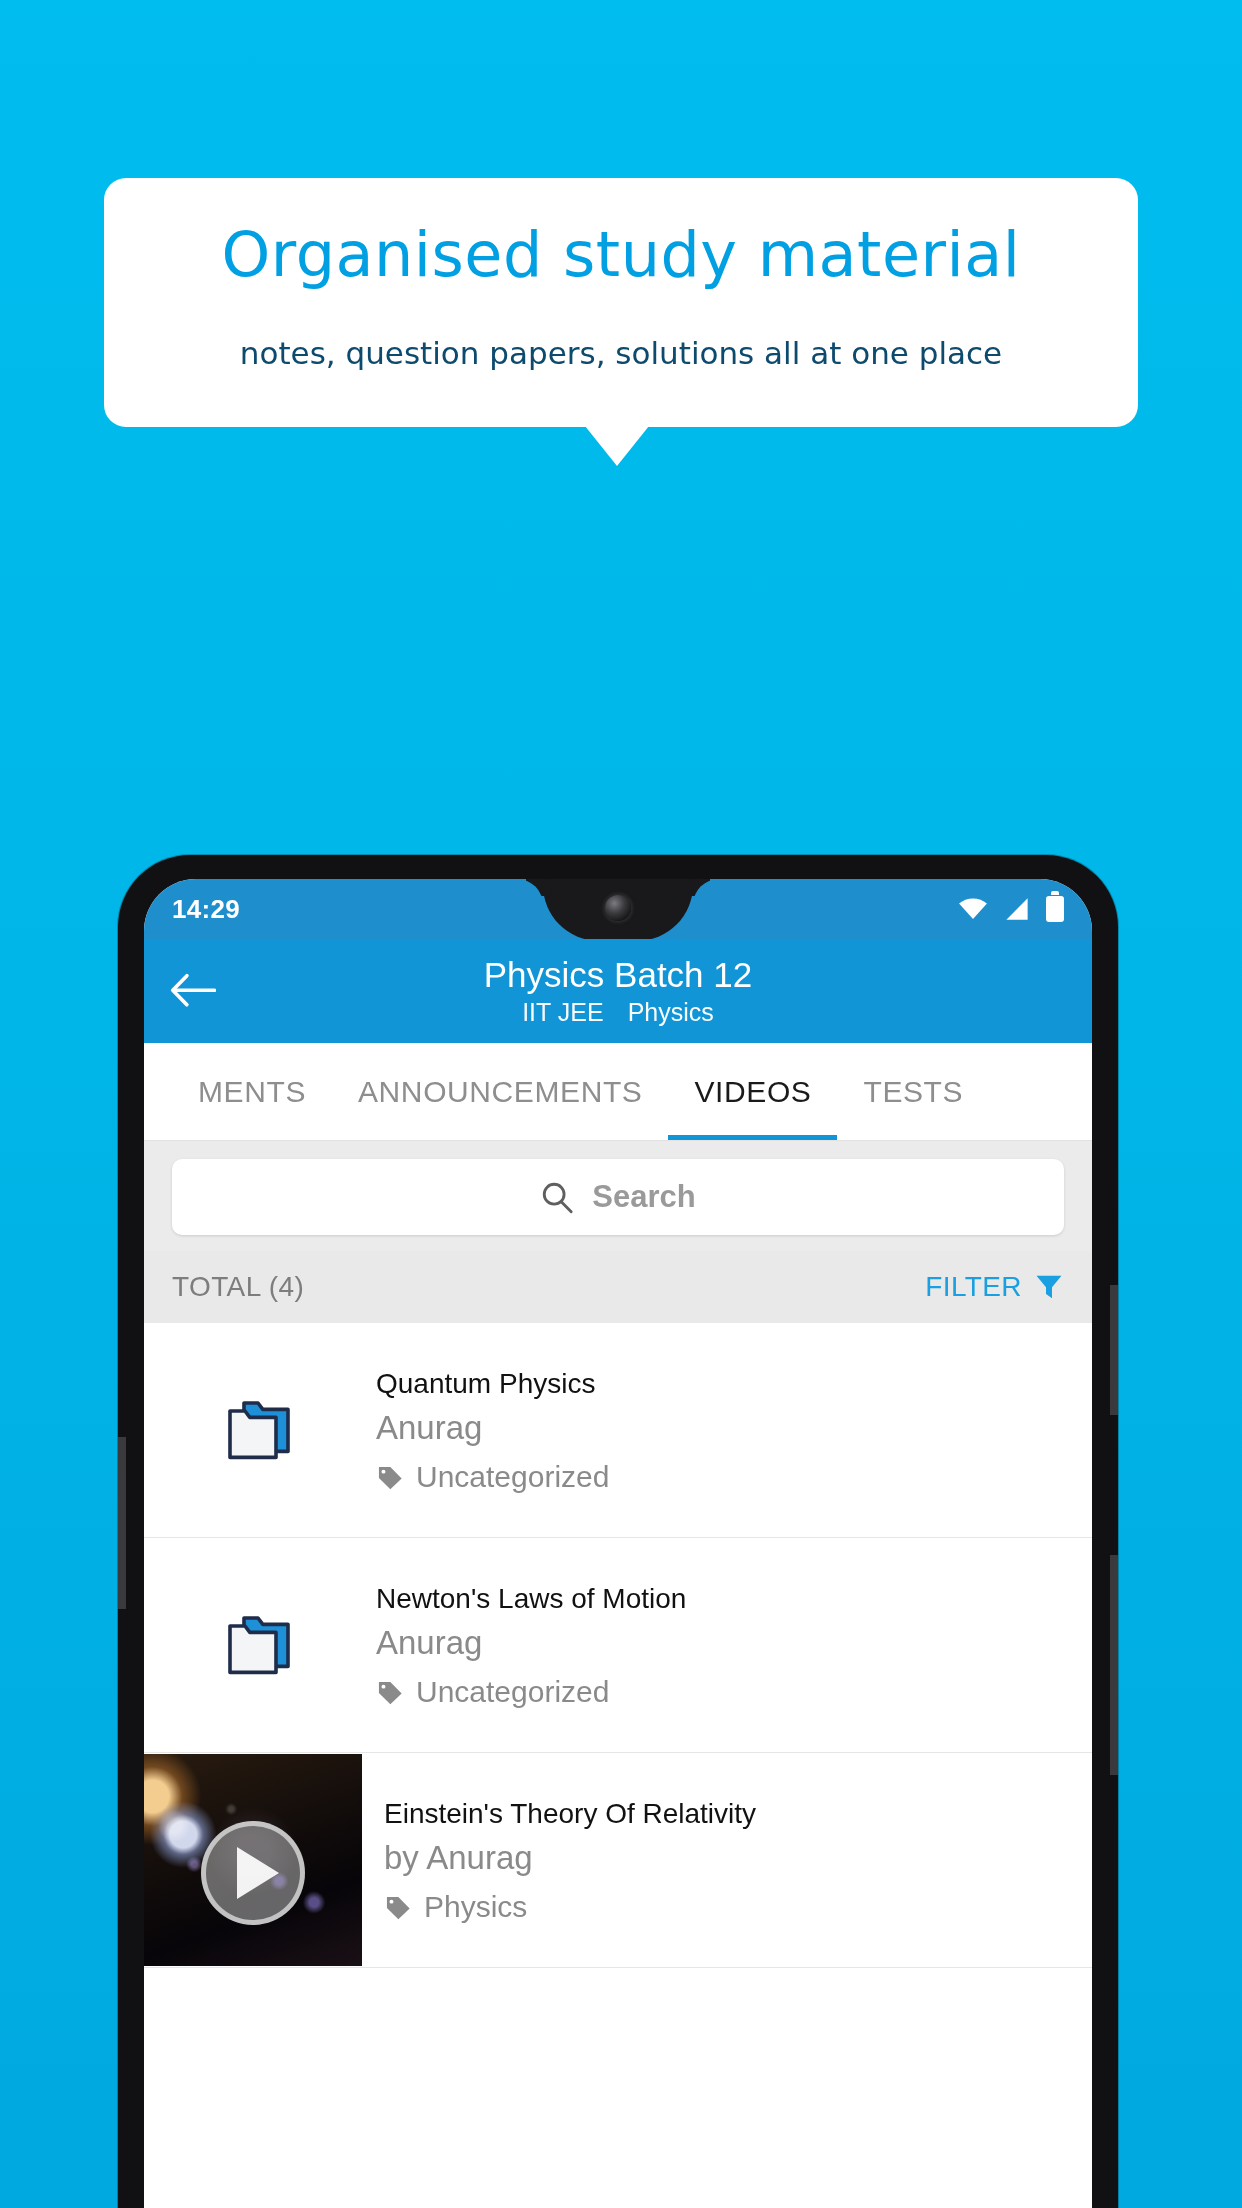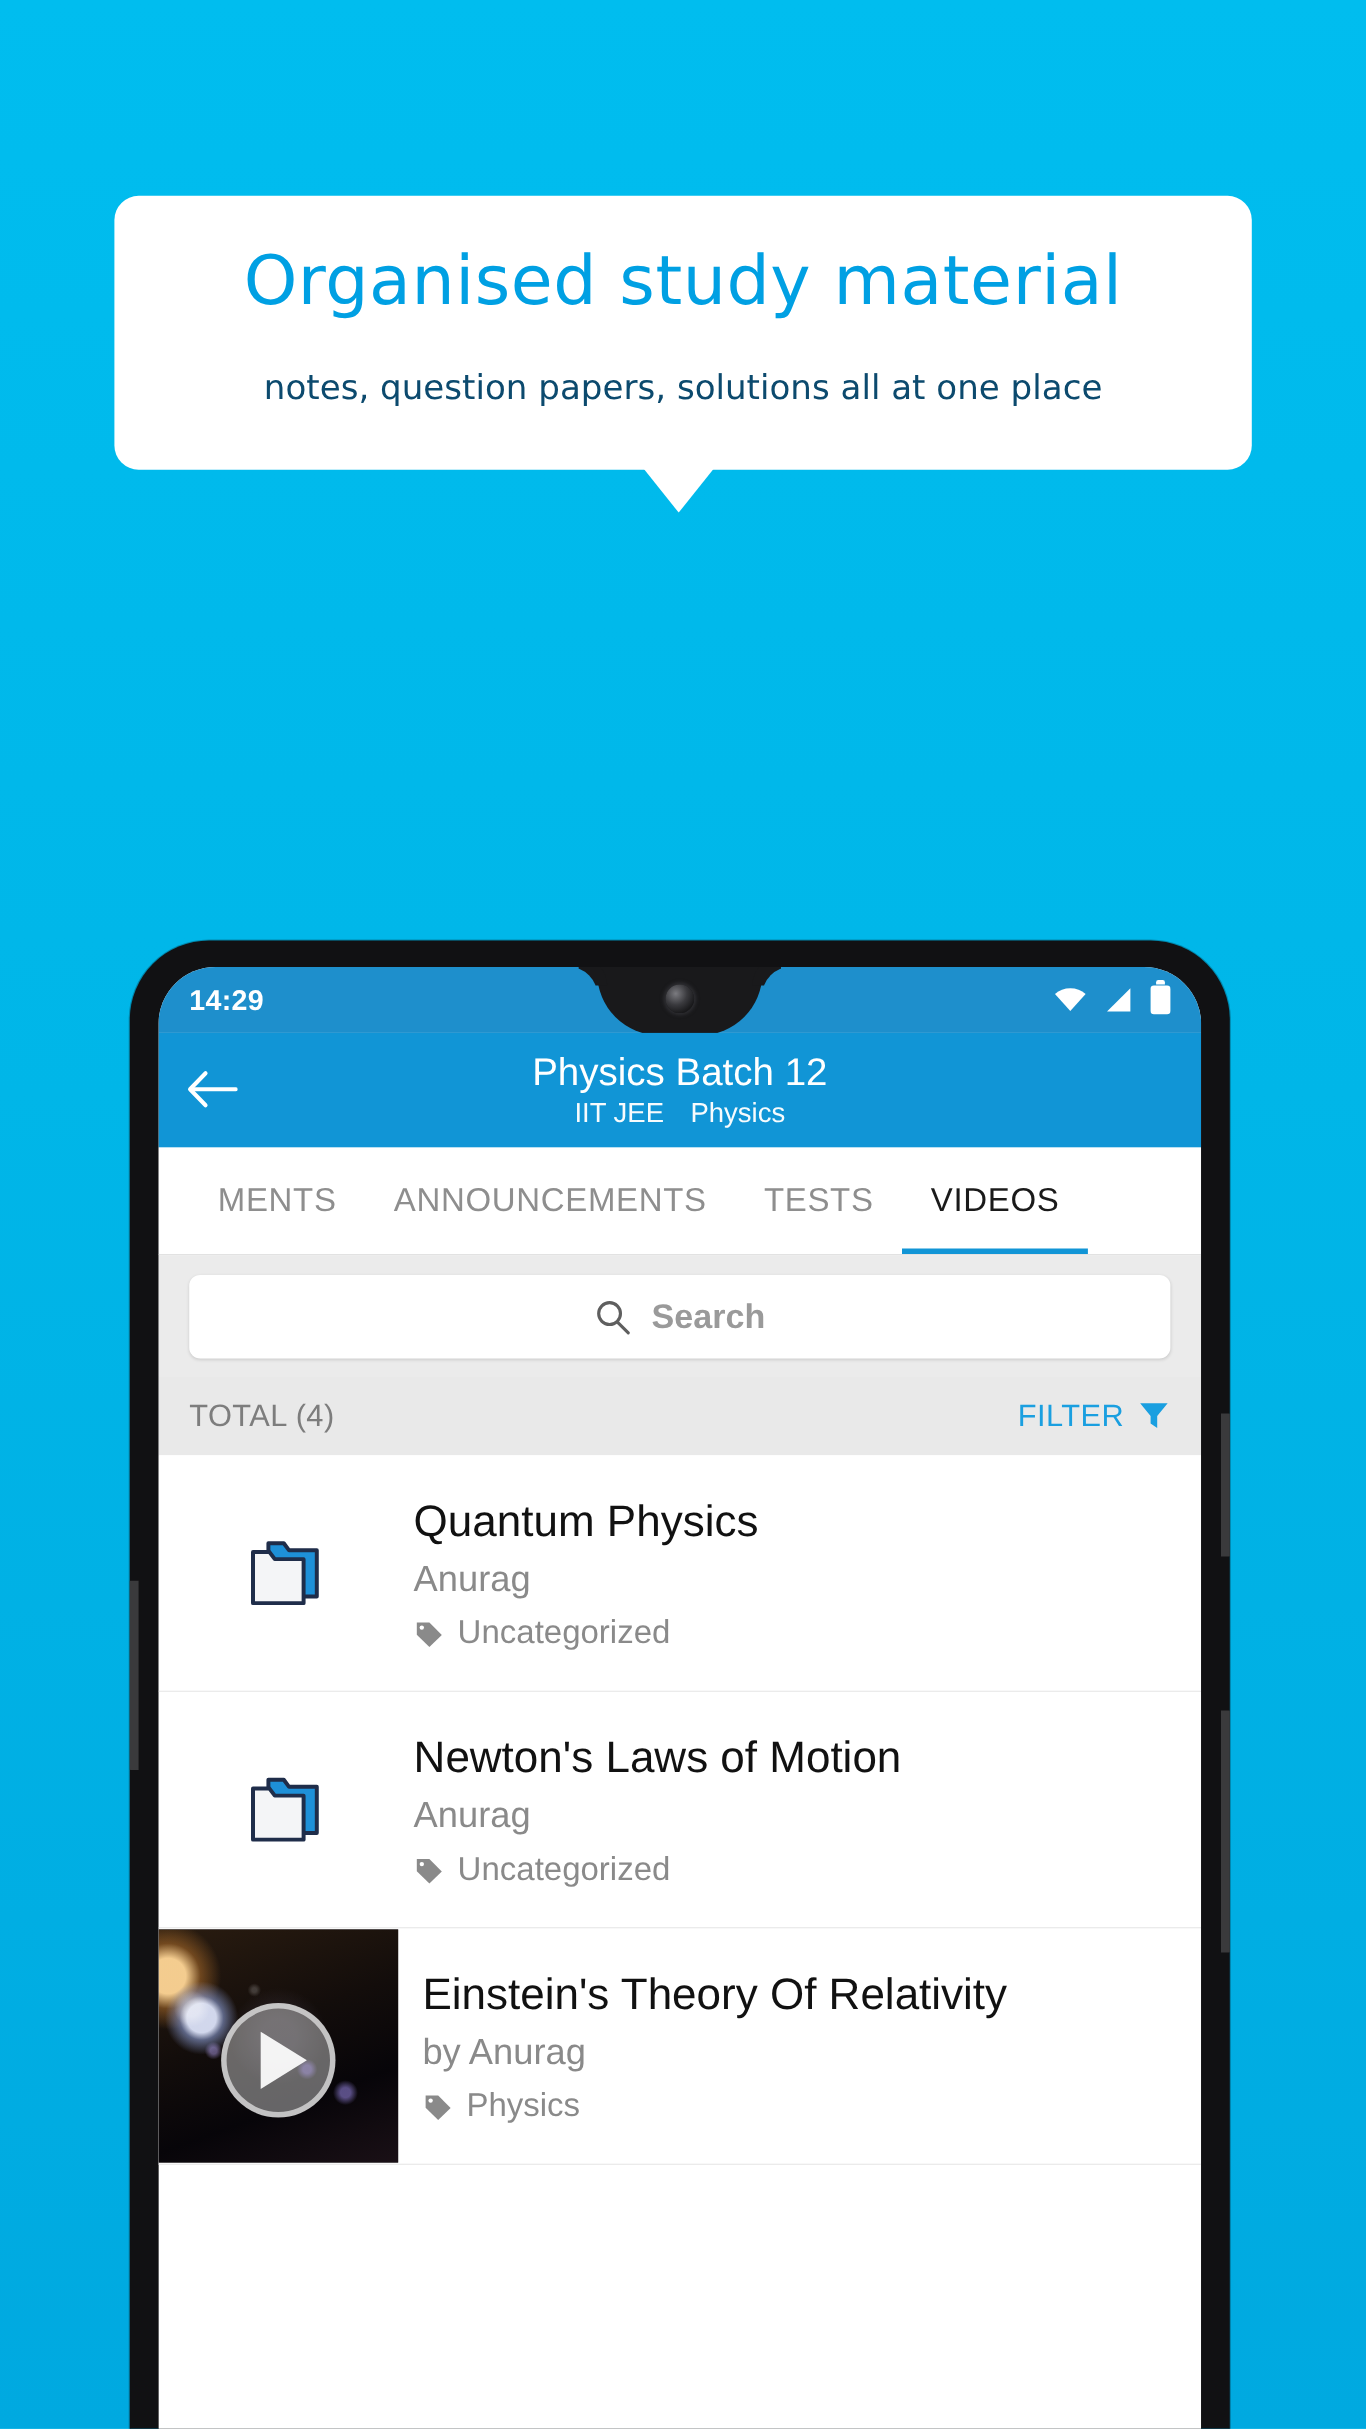--- a/index.html
+++ b/index.html
@@ -299,21 +299,21 @@
     border-top:26px solid transparent;
     border-bottom:26px solid transparent;
     border-left:42px solid rgba(255,255,255,.92);
     margin-left:10px;
   }
   .row-text{
     flex:1;min-width:0;padding-right:18px;
     display:flex;flex-direction:column;justify-content:center;
   }
   .row-title{
-    color:#111111;font-size:40px;font-weight:400;
+    color:#111111;font-size:28px;font-weight:400;
     white-space:nowrap;line-height:1.25;
   }
   .row-author{
     color:#8a8a8a;font-size:33px;font-weight:400;
     margin-top:6px;line-height:1.25;
   }
   .row-tag{
     display:flex;align-items:center;gap:12px;
     margin-top:12px;
   }
@@ -363,22 +363,22 @@
         <div class="app-title">Physics Batch 12</div>
         <div class="app-sub">
           <span>IIT JEE</span>
           <span>Physics</span>
         </div>
       </div>
 
       <div class="tabs">
         <div class="tab">MENTS</div>
         <div class="tab">ANNOUNCEMENTS</div>
+        <div class="tab active">VIDEOS</div>
         <div class="tab">TESTS</div>
-        <div class="tab active">VIDEOS</div>
       </div>
 
       <div class="searchwrap">
         <div class="searchbox">
           <svg class="ico-search" viewBox="0 0 24 24">
             <circle cx="10" cy="10" r="7" fill="none" stroke="#5f5f5f" stroke-width="2"></circle>
             <path d="M15.2 15.6 22 22.4" stroke="#5f5f5f" stroke-width="2" stroke-linecap="round"></path>
           </svg>
           <span class="search-ph">Search</span>
         </div>

